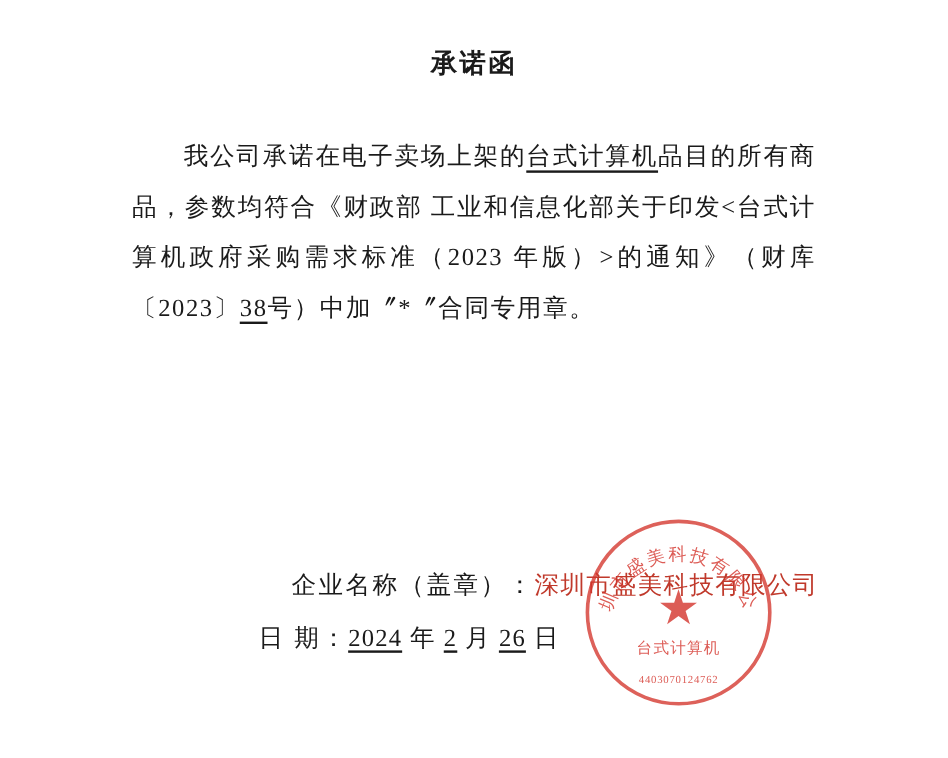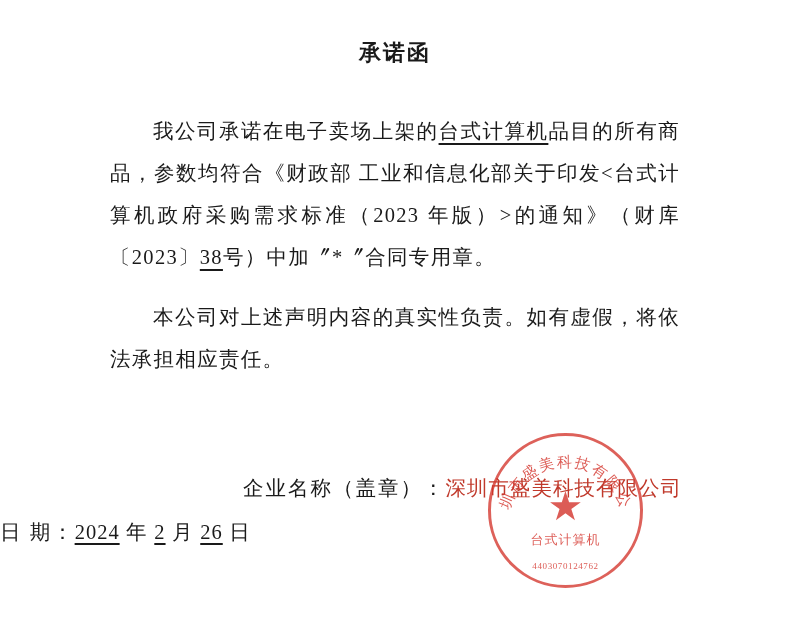--- a/index.html
+++ b/index.html
@@ -63,21 +63,21 @@
     white-space: nowrap;
   }
   .sign-label {
     letter-spacing: 2px;
   }
   .sign-value {
     color: #c0392b;
     letter-spacing: 1px;
   }
   .date-row {
-    text-align: left;
+    text-align: center;
     padding-right: 108px;
     margin-top: 4px;
     white-space: nowrap;
   }
   .date-nums {
     text-decoration: underline;
     text-underline-offset: 4px;
     letter-spacing: 1px;
   }
   
@@ -147,21 +147,20 @@
 </head>
 <body>
 
 <div class="page">
 
   <h1 class="doc-title">承诺函</h1>
 
   <div class="body-block">
     <p class="para"><span>我公司承诺在电子卖场上架的</span><span class="underline">台式计算机</span><span>品目的所有商品，参数均符合《财政部 工业和信息化部关于印发&lt;台式计算机政府采购需求标准（2023 年版）&gt;的通知》（财库〔2023〕</span><span class="underline">38</span><span>号）中加〞*〞合同专用章。</span></p>
 
-    <p class="para second">本公司对上述声明内容的真实性负责。如有虚假，将依法承担相应责任。</p>
   </div>
 
   <div class="sign-block">
     <div class="sign-row">
       <span class="sign-label">企业名称（盖章）：</span><span class="sign-value">深圳市盛美科技有限公司</span>
     </div>
     <div class="date-row">
       <span class="sign-label">日 期：</span><span class="date-nums">2024</span>&nbsp;<span>年</span>&nbsp;<span class="date-nums">2</span>&nbsp;<span>月</span>&nbsp;<span class="date-nums">26</span>&nbsp;<span>日</span>
     </div>
   </div>

